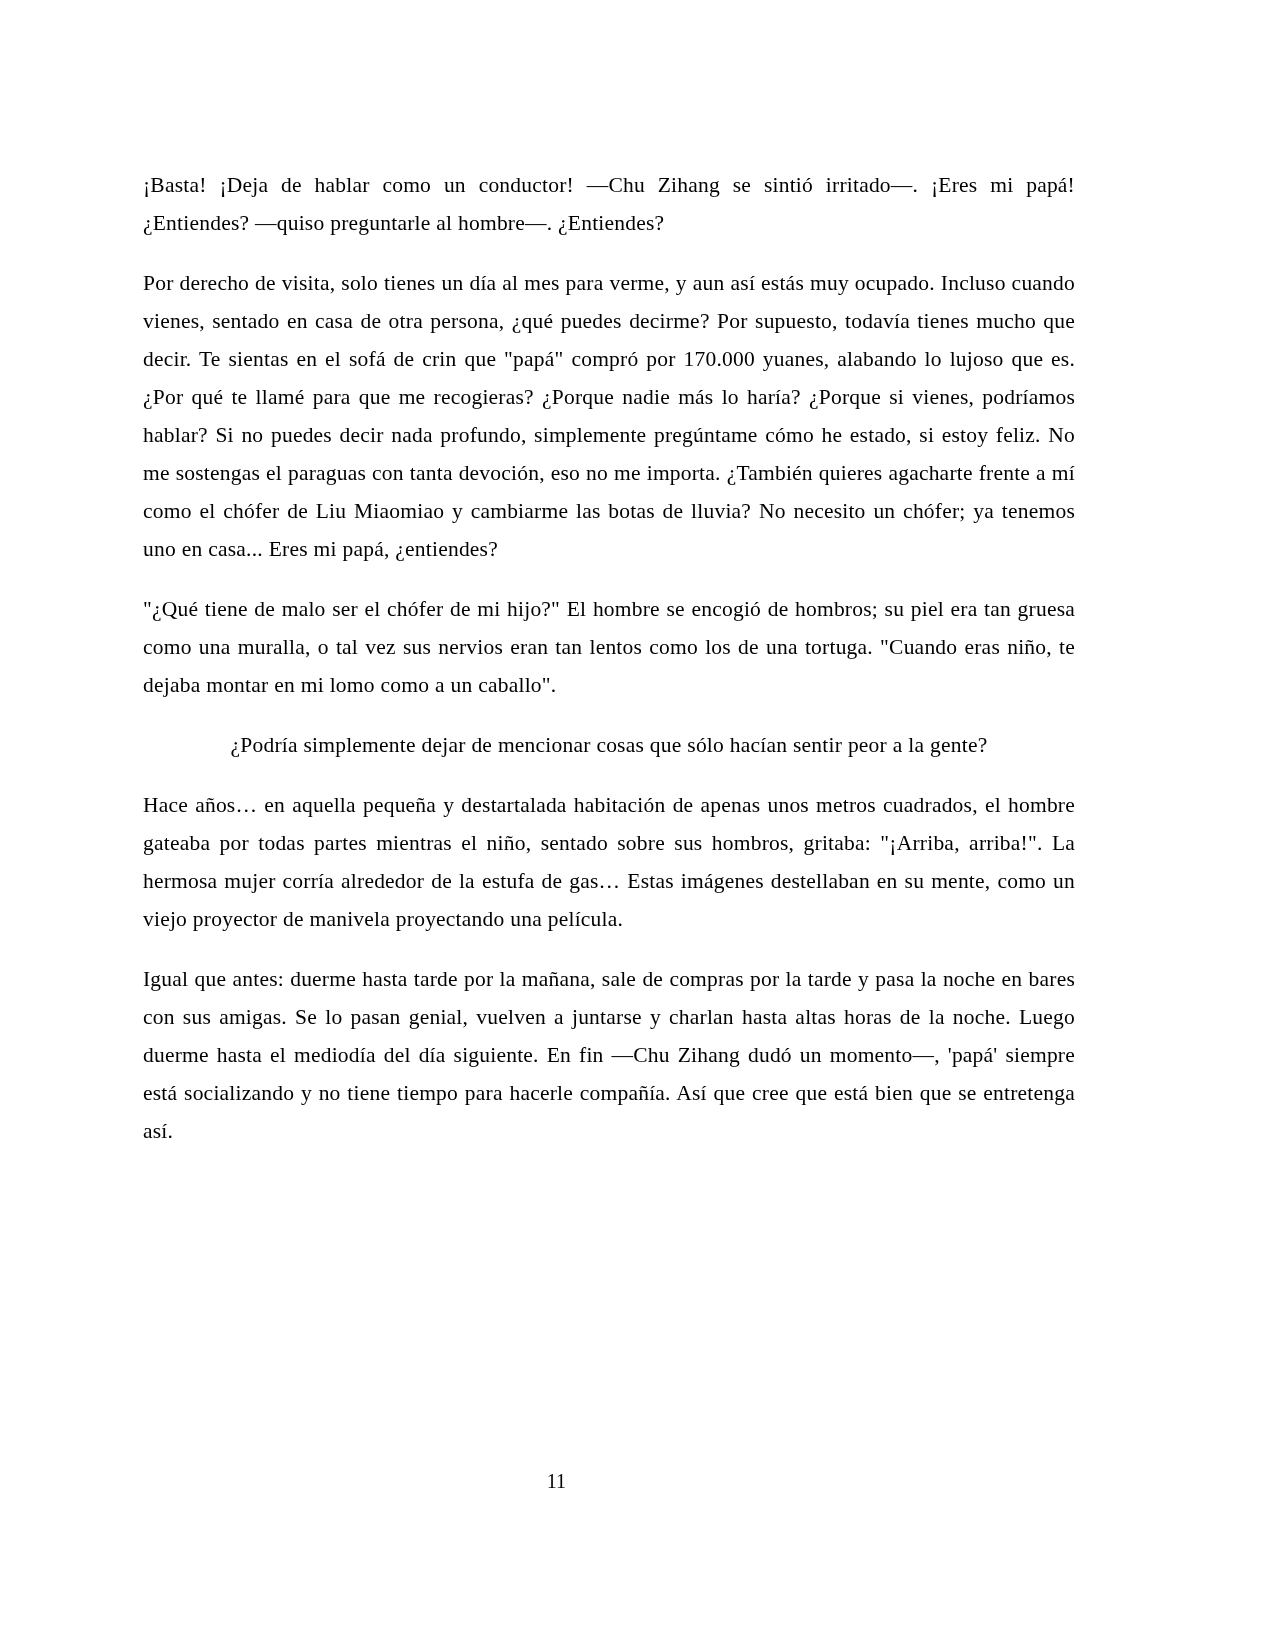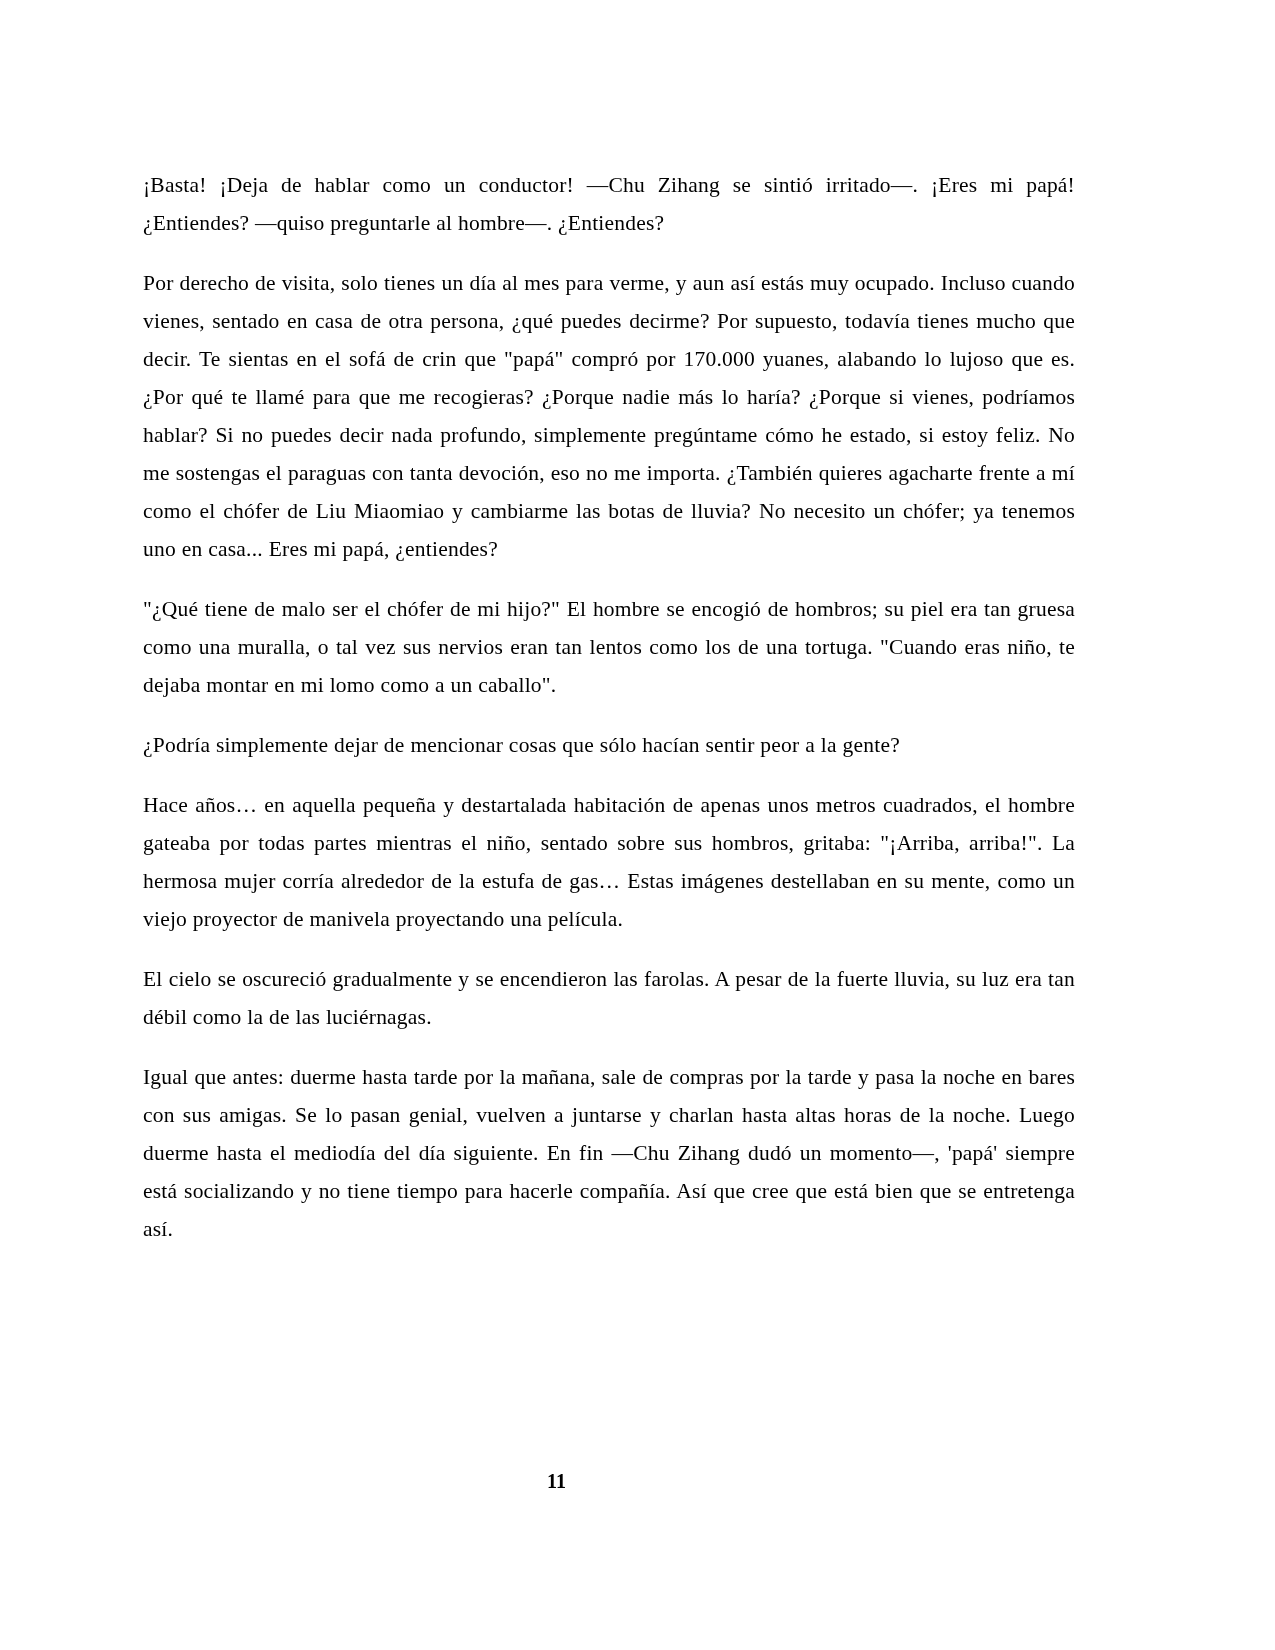--- a/index.html
+++ b/index.html
@@ -39,54 +39,52 @@
     text-justify: inter-word;
     hyphens: none;
     -webkit-hyphens: none;
     letter-spacing: 0.01em;
     word-spacing: 0.01em;
   }
   p.para:last-child {
     margin-bottom: 16px;
   }
   p.para.nojustify {
-    text-align: left;
+    text-align: center;
   }
   .folio {
     position: absolute;
     left: 0;
     top: 1468px;
     width: 1113px;
     text-align: center;
     font-size: 20px;
     line-height: 26px;
     font-family: "Liberation Serif", "DejaVu Serif", serif;
     color: #000000;
-    font-weight: bold;
   }
 </style>
 </head>
 <body>
 
 <div class="page">
 
   <div class="content">
 
     <p class="para">¡Basta! ¡Deja de hablar como un conductor! —Chu Zihang se sintió irritado—. ¡Eres mi papá! ¿Entiendes? —quiso preguntarle al hombre—. ¿Entiendes?</p>
 
     <p class="para">Por derecho de visita, solo tienes un día al mes para verme, y aun así estás muy ocupado. Incluso cuando vienes, sentado en casa de otra persona, ¿qué puedes decirme? Por supuesto, todavía tienes mucho que decir. Te sientas en el sofá de crin que "papá" compró por 170.000 yuanes, alabando lo lujoso que es. ¿Por qué te llamé para que me recogieras? ¿Porque nadie más lo haría? ¿Porque si vienes, podríamos hablar? Si no puedes decir nada profundo, simplemente pregúntame cómo he estado, si estoy feliz. No me sostengas el paraguas con tanta devoción, eso no me importa. ¿También quieres agacharte frente a mí como el chófer de Liu Miaomiao y cambiarme las botas de lluvia? No necesito un chófer; ya tenemos uno en casa... Eres mi papá, ¿entiendes?</p>
 
     <p class="para">"¿Qué tiene de malo ser el chófer de mi hijo?" El hombre se encogió de hombros; su piel era tan gruesa como una muralla, o tal vez sus nervios eran tan lentos como los de una tortuga. "Cuando eras niño, te dejaba montar en mi lomo como a un caballo".</p>
 
 
     <p class="para nojustify">¿Podría simplemente dejar de mencionar cosas que sólo hacían sentir peor a la gente?</p>
 
     <p class="para">Hace años… en aquella pequeña y destartalada habitación de apenas unos metros cuadrados, el hombre gateaba por todas partes mientras el niño, sentado sobre sus hombros, gritaba: "¡Arriba, arriba!". La hermosa mujer corría alrededor de la estufa de gas… Estas imágenes destellaban en su mente, como un viejo proyector de manivela proyectando una película.</p>
 
-    <p class="para">El cielo se oscureció gradualmente y se encendieron las farolas. A pesar de la fuerte lluvia, su luz era tan débil como la de las luciérnagas.</p>
 
 
     <p class="para">Igual que antes: duerme hasta tarde por la mañana, sale de compras por la tarde y pasa la noche en bares con sus amigas. Se lo pasan genial, vuelven a juntarse y charlan hasta altas horas de la noche. Luego duerme hasta el mediodía del día siguiente. En fin —Chu Zihang dudó un momento—, 'papá' siempre está socializando y no tiene tiempo para hacerle compañía. Así que cree que está bien que se entretenga así.</p>
 
   </div>
 
   <div class="folio">11</div>
 
 </div>
 

